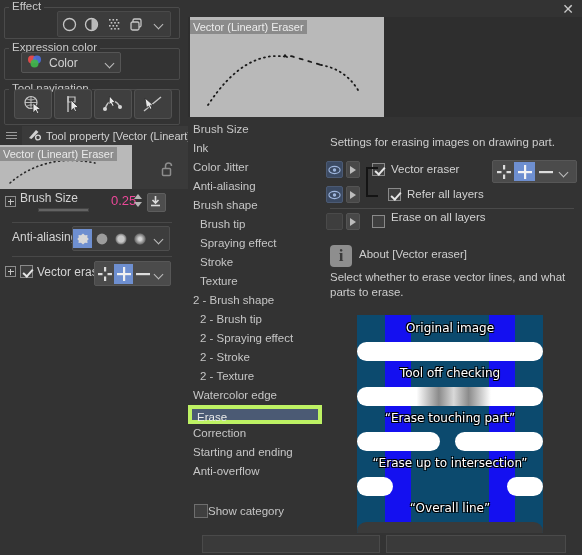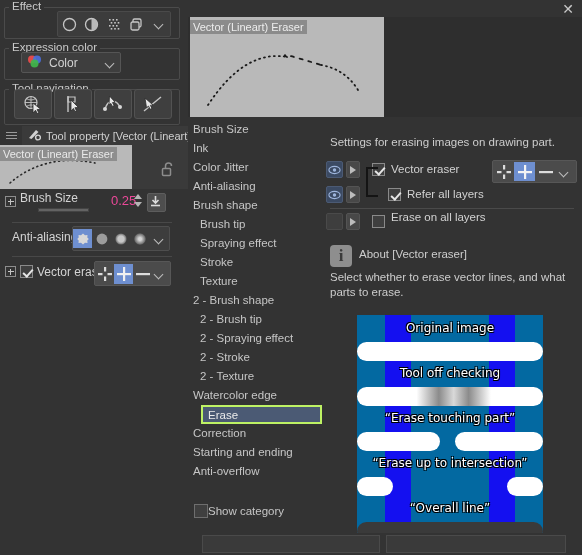--- a/index.html
+++ b/index.html
@@ -123,21 +123,21 @@
   .preview-canvas{position:absolute;left:2px;top:0;width:194px;height:100px;background:#b9b9b9;overflow:hidden;}
   .pv-label{
     position:absolute;left:2px;top:3px;background:#8b8b8b;color:#ededed;font-size:11px;padding:1px 3px;white-space:nowrap;
   }
 
   .cat-list{position:absolute;left:0;top:120px;width:134px;height:412px;background:#333333;}
   .cat-item{
     height:19px;line-height:19px;font-size:11.5px;color:#c6c6c6;padding-left:5px;white-space:nowrap;box-sizing:border-box;
   }
   .cat-item.indent{padding-left:12px;}
-  .cat-item.sel{background:#4b5a74;border:2px solid #bef264;color:#eaeaea;line-height:17px;margin-left:13px;}
+  .cat-item.sel{background:#4b5a74;border:4px solid #bef264;color:#eaeaea;line-height:17px;}
 
   .show-cat{position:absolute;left:6px;bottom:14px;display:flex;align-items:center;gap:0;}
   .show-cat .lbl{font-size:11.5px;color:#c6c6c6;}
   .chk-lg{width:14px;height:14px;background:#3f3f3f;border:1px solid #6e6e6e;box-sizing:border-box;display:inline-block;}
 
   .right-pane{position:absolute;left:134px;top:120px;width:260px;height:412px;background:#333333;}
   .rp-desc{position:absolute;left:8px;top:16px;font-size:11.5px;color:#cdcdcd;}
 
   .opt-row{position:absolute;left:0;width:260px;height:25px;}
   .eye-btn{
@@ -161,21 +161,21 @@
   .about-box{position:absolute;left:0;top:125px;width:260px;}
   .info-ico{
     position:absolute;left:8px;top:0;width:22px;height:22px;background:#8e8e8e;border-radius:4px;
     color:#3a3a3a;font-size:17px;font-weight:bold;font-family:"Liberation Serif",serif;
     display:flex;align-items:center;justify-content:center;
   }
   .about-title{position:absolute;left:37px;top:3px;font-size:11.5px;color:#cdcdcd;}
   .about-body{position:absolute;left:8px;top:25px;width:246px;font-size:11.5px;color:#cdcdcd;line-height:15px;}
 
   
-  .illus{position:absolute;left:35px;top:195px;width:186px;height:225px;background:#0369a1;overflow:hidden;}
+  .illus{position:absolute;left:35px;top:195px;width:186px;height:225px;background:#0c4a6e;overflow:hidden;}
   .bar-blue{position:absolute;width:26px;background:#1410f0;}
   .line-w{position:absolute;height:19px;background:#ffffff;border-radius:10px;}
   .illus-txt{
     position:absolute;width:100%;text-align:center;color:#ffffff;font-size:12px;
     font-family:"DejaVu Sans", sans-serif;text-shadow:1px 1px 0 #000,-1px 1px 0 #000,1px -1px 0 #000,-1px -1px 0 #000;
     white-space:nowrap;
   }
 
   .bottom-strip{position:absolute;left:0;bottom:0;width:394px;height:22px;background:#333333;}
   .bs-cell{position:absolute;bottom:2px;height:18px;background:#3a3a3a;border:1px solid #4a4a4a;box-sizing:border-box;}

